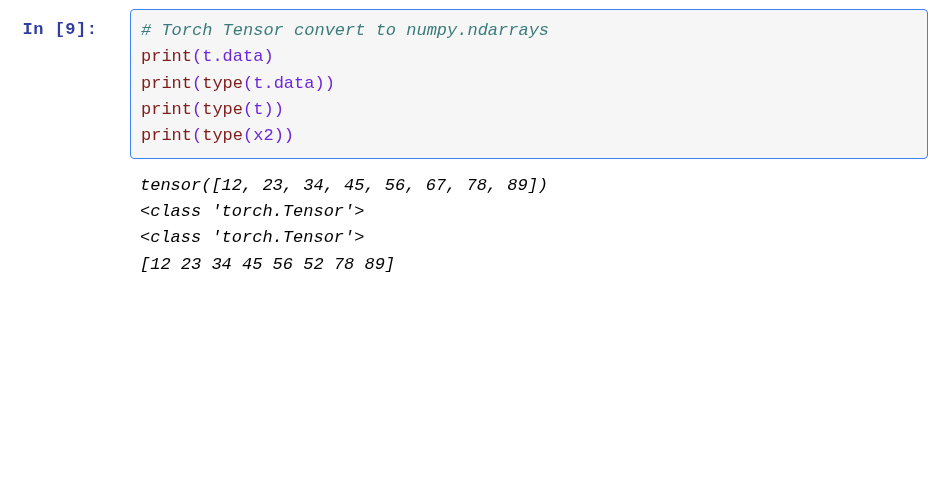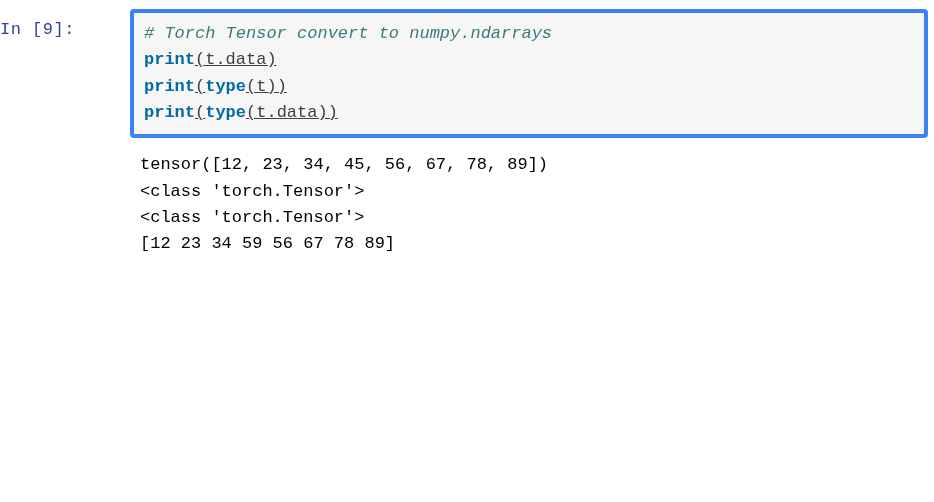--- a/index.html
+++ b/index.html
@@ -1,40 +1,41 @@
 <!DOCTYPE html>
 <html><head>
 <meta charset="utf-8">
 <style>
 * { margin:0; padding:0; box-sizing:border-box; }
 body { font-family: Menlo, Monaco, "Courier New", monospace; background:#fff; font-size:17px; line-height:1.55; padding:5px 0; }
 .cell { display:flex; align-items:flex-start; padding:4px 0; }
-.prompt { flex:0 0 130px; text-align:left; padding:8px 10px 0 0; font-weight:normal; color:#303F9F; letter-spacing:0.5px; }
-.input-area { flex:1; border:4px solid #3b82f6; border-radius:4px; padding:8px 10px; margin-right:6px; background:#f6f6f6; }
+.prompt { flex:0 0 130px; text-align:center; padding:8px 10px 0 0; font-weight:bold; color:#303F9F; letter-spacing:0.5px; }
+.input-area { flex:1; border:1px solid #3b82f6; border-radius:4px; padding:8px 10px; margin-right:6px; background:#f6f6f6; }
 .output-area { flex:1; padding:6px 10px 2px 10px; }
 pre { white-space:pre; font-family:inherit; }
 .cm { font-style:italic; color:#3b7b7b; }
-.fn { color:#0369a1; font-weight:bold; }
-.pl { color:#404040;text-decoration:underline; }
-.out { color:#000; }
+.fn { color:#7f1d1d; font-weight:normal; }
+.pl { color:#6d28d9; }
+.out { color:#000;font-style:italic; }
 </style>
 </head>
 <body>
 
 <div class="cell">
  <div class="prompt">In [9]:</div>
  <div class="input-area">
   <pre><span class="cm"># Torch Tensor convert to numpy.ndarrays</span></pre>
   <pre><span class="fn">print</span><span class="pl">(t.data)</span></pre>
+  <pre><span class="fn">print</span><span class="pl">(</span><span class="fn">type</span><span class="pl">(t.data))</span></pre>
   <pre><span class="fn">print</span><span class="pl">(</span><span class="fn">type</span><span class="pl">(t))</span></pre>
-  <pre><span class="fn">print</span><span class="pl">(</span><span class="fn">type</span><span class="pl">(t.data))</span></pre>
+  <pre><span class="fn">print</span><span class="pl">(</span><span class="fn">type</span><span class="pl">(x2))</span></pre>
  </div>
 </div>
 
 <div class="cell">
  <div class="prompt"></div>
  <div class="output-area">
   <pre class="out">tensor([12, 23, 34, 45, 56, 67, 78, 89])</pre>
   <pre class="out">&lt;class 'torch.Tensor'&gt;</pre>
   <pre class="out">&lt;class 'torch.Tensor'&gt;</pre>
-  <pre class="out">[12 23 34 59 56 67 78 89]</pre>
+  <pre class="out">[12 23 34 45 56 52 78 89]</pre>
  </div>
 </div>
 
 </body></html>

